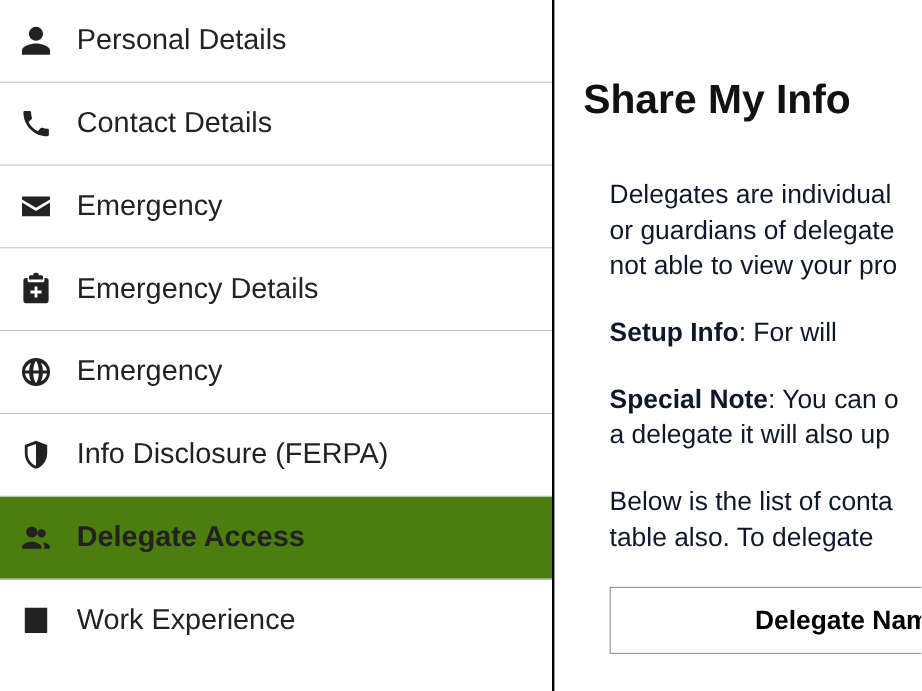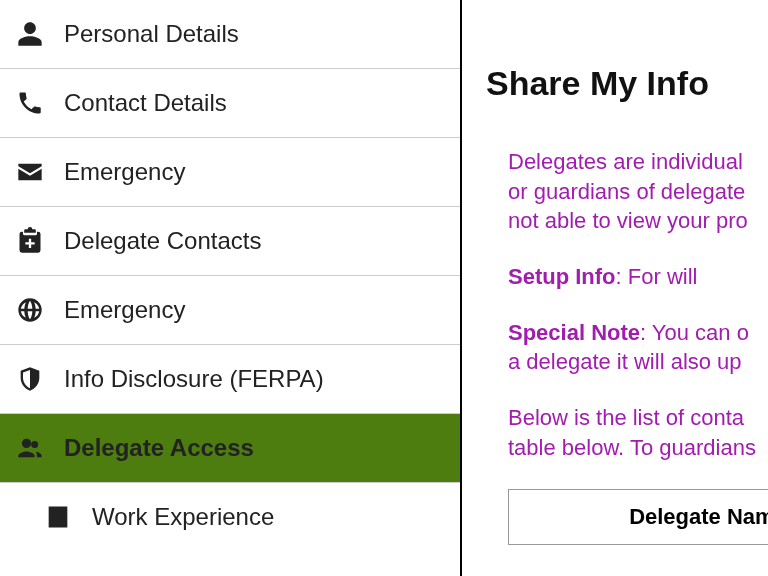--- a/index.html
+++ b/index.html
@@ -27,21 +27,20 @@
   cursor: pointer;
   gap: 18px;
   text-align: right;
 }
 .sidebar-item.active {
   background: #4d7c0f;
   font-weight: bold;
 }
 .sidebar-item.last {
   border-bottom: none;
-  margin-left: 28px;
 }
 .icon {
   width: 32px;
   height: 32px;
   display: flex;
   align-items: center;
   justify-content: center;
   flex-shrink: 0;
 }
 .icon svg {
@@ -55,21 +54,21 @@
   overflow: hidden;
 }
 .content h1 {
   font-size: 34px;
   font-weight: bold;
   margin-bottom: 44px;
   color: #111;
 }
 .content-text {
   font-size: 22px;
-  color: #a21caf;
+  color: #0f172a;
   padding-left: 22px;
 }
 .content-text p {
   margin-bottom: 26px;
   line-height: 1.35;
 }
 .content-text .label {
   font-weight: bold;
 }
 .table-wrap {
@@ -117,21 +116,21 @@
     </span>
     <span>Emergency</span>
   </div>
 
   <div class="sidebar-item">
     <span class="icon">
       <svg viewBox="0 0 24 24">
           <path d="M16 2h-2a2 2 0 0 0-4 0H8a1 1 0 0 0-1 1v2h10V3a1 1 0 0 0-1-1zM6 4H5a2 2 0 0 0-2 2v14a2 2 0 0 0 2 2h14a2 2 0 0 0 2-2V6a2 2 0 0 0-2-2h-1v2a1 1 0 0 1-1 1H7a1 1 0 0 1-1-1V4zm5 6h2v3h3v2h-3v3h-2v-3H8v-2h3v-3z"></path>
         </svg>
     </span>
-    <span>Delegate Contacts</span>
+    <span>Emergency Details</span>
   </div>
 
   <div class="sidebar-item">
     <span class="icon">
       <svg viewBox="0 0 24 24">
           <path d="M12 2a10 10 0 1 0 0 20 10 10 0 0 0 0-20zm7.9 9h-3a16 16 0 0 0-1.3-5.6A8 8 0 0 1 19.9 11zM12 4c1 1.4 1.9 3.8 2 7h-4c.1-3.2 1-5.6 2-7zM8.4 5.4A16 16 0 0 0 7.1 11H4.1a8 8 0 0 1 4.3-5.6zM4.1 13h3c.1 2 .6 4 1.3 5.6A8 8 0 0 1 4.1 13zM12 20c-1-1.4-1.9-3.8-2-7h4c-.1 3.2-1 5.6-2 7zm3.6-1.4c.7-1.6 1.2-3.6 1.3-5.6h3a8 8 0 0 1-4.3 5.6z"></path>
         </svg>
     </span>
     <span>Emergency</span>
   </div>
@@ -176,20 +175,20 @@
     </p>
     <p>
       <span class="label">Setup Info</span><span>: For will</span>
     </p>
     <p>
       <span class="label">Special Note</span><span>: You can o</span><br>
       <span>a delegate it will also up</span>
     </p>
     <p>
       <span>Below is the list of conta</span><br>
-      <span>table below. To guardians</span>
+      <span>table also. To delegate</span>
     </p>
   </div>
 
   <div class="table-wrap">
     <div class="table-header">Delegate Name</div>
   </div>
 </div>
 
 </body></html>

